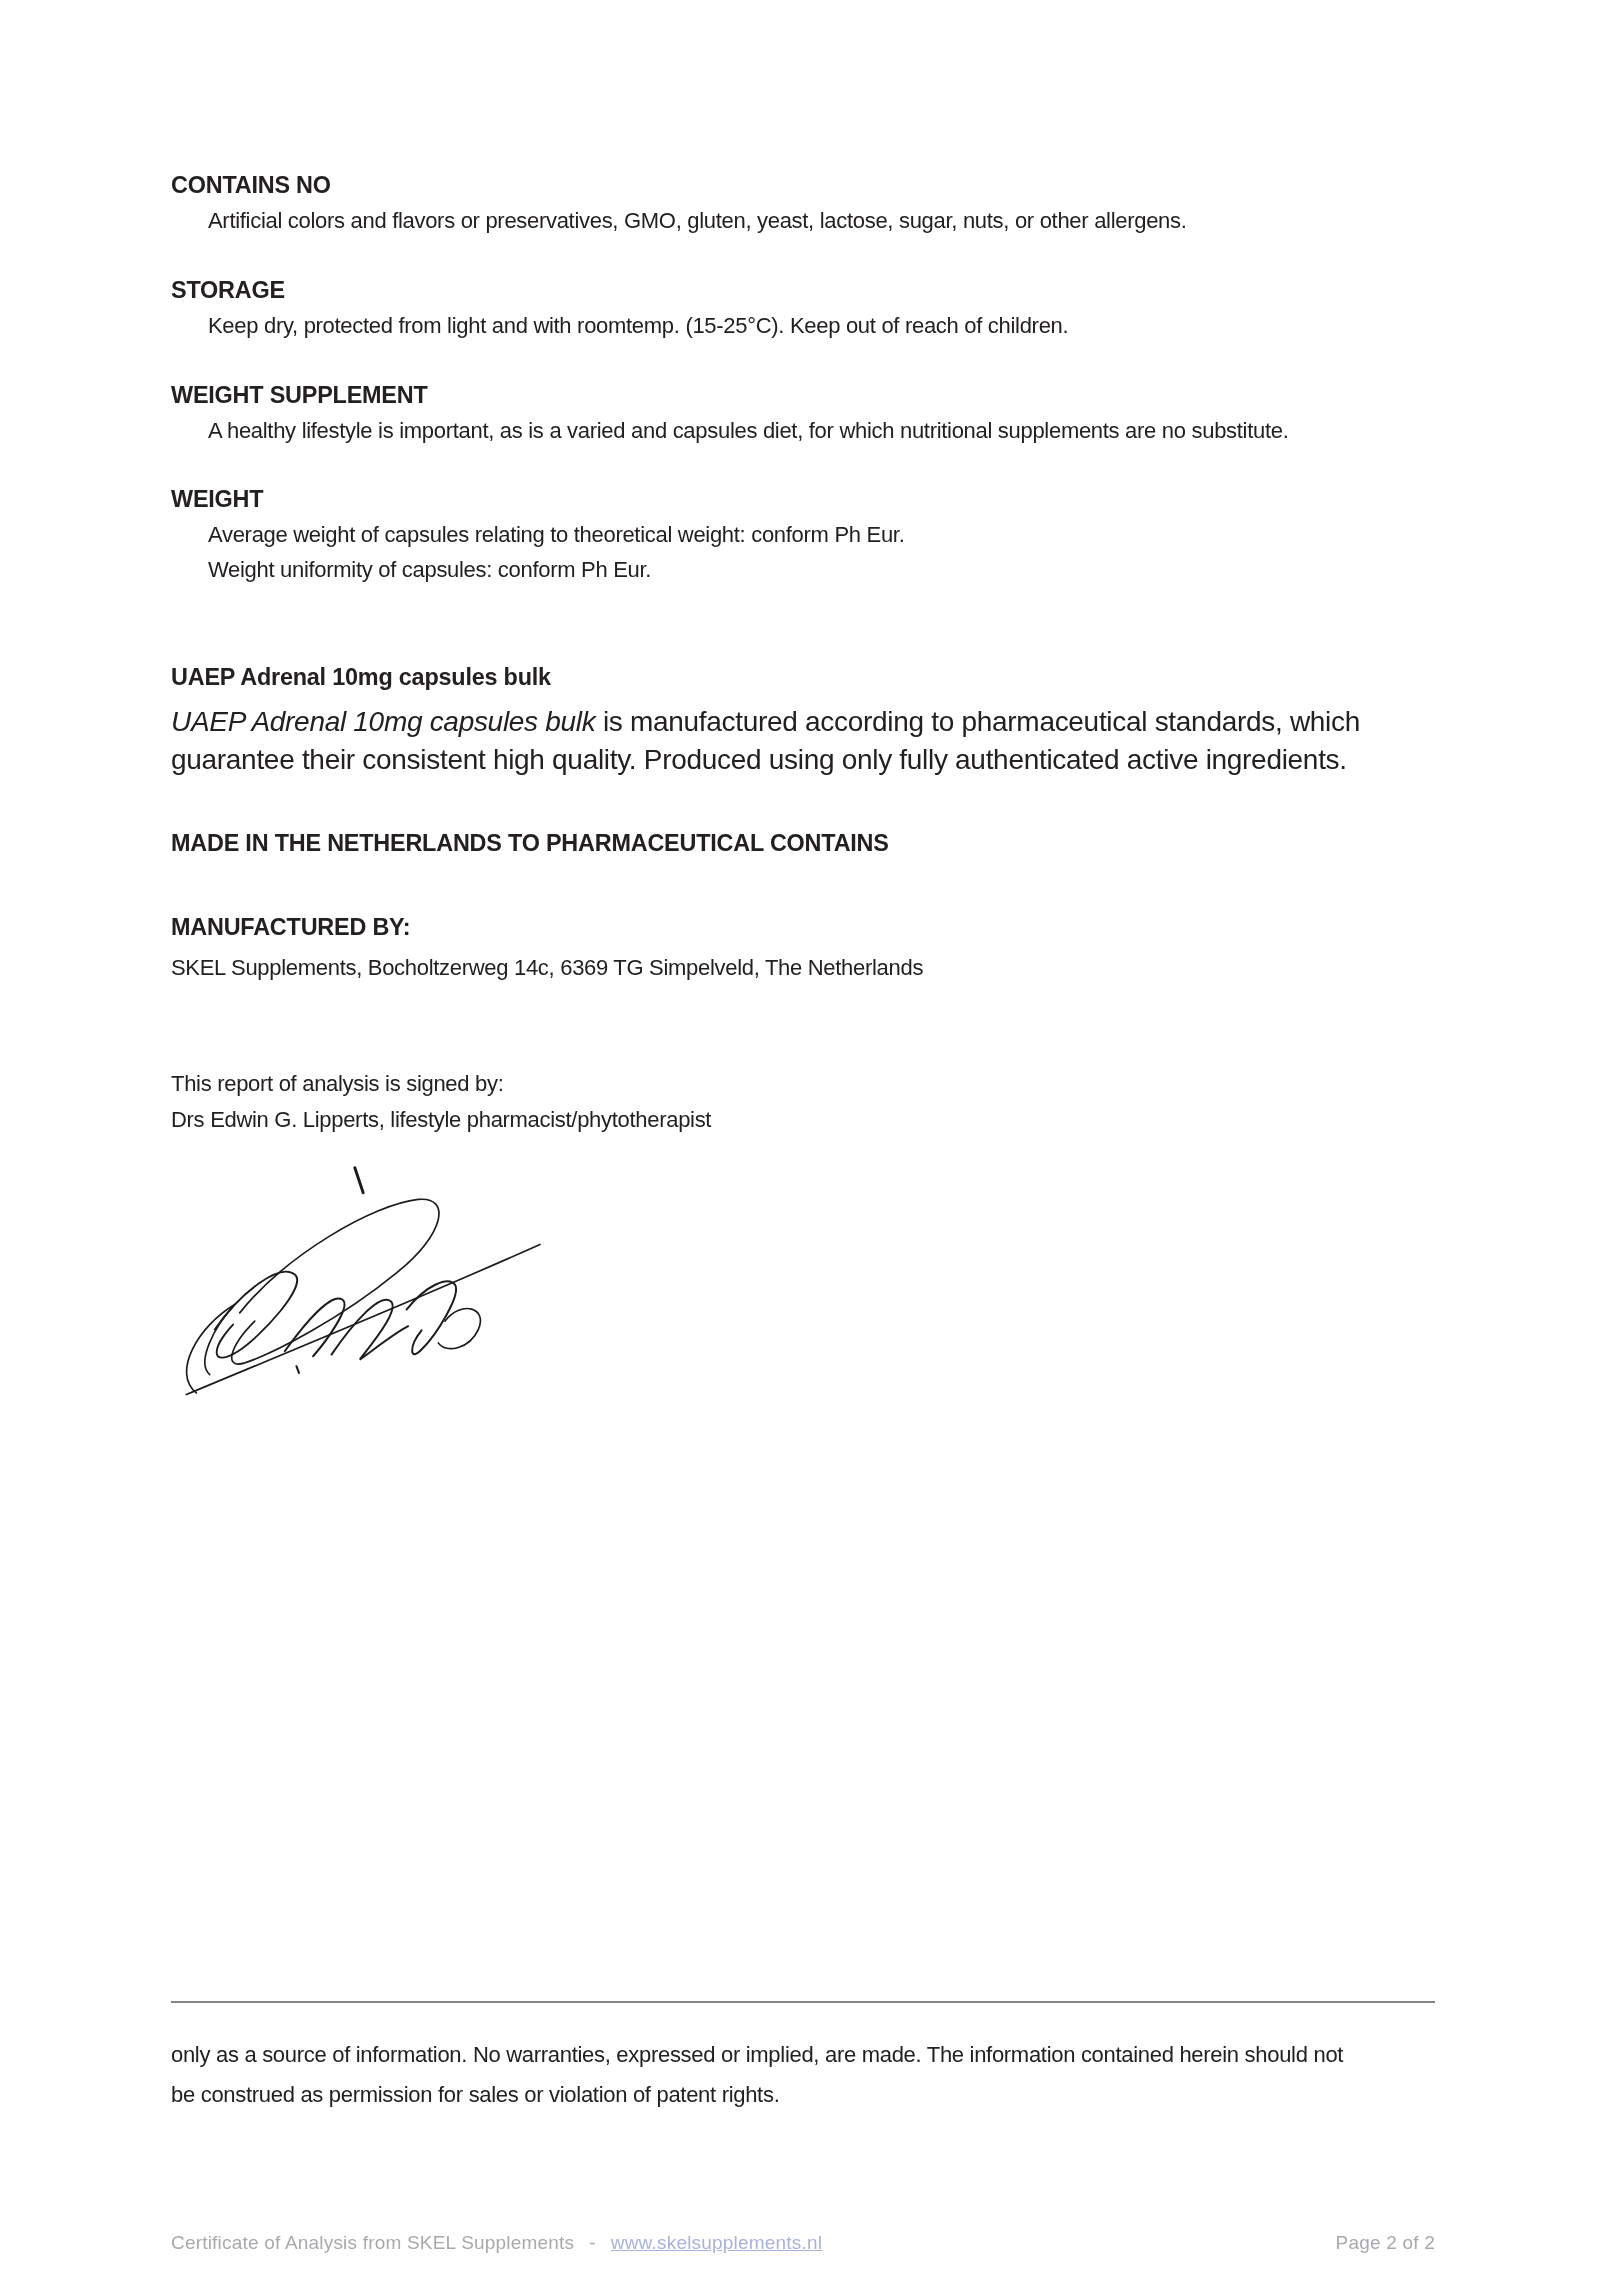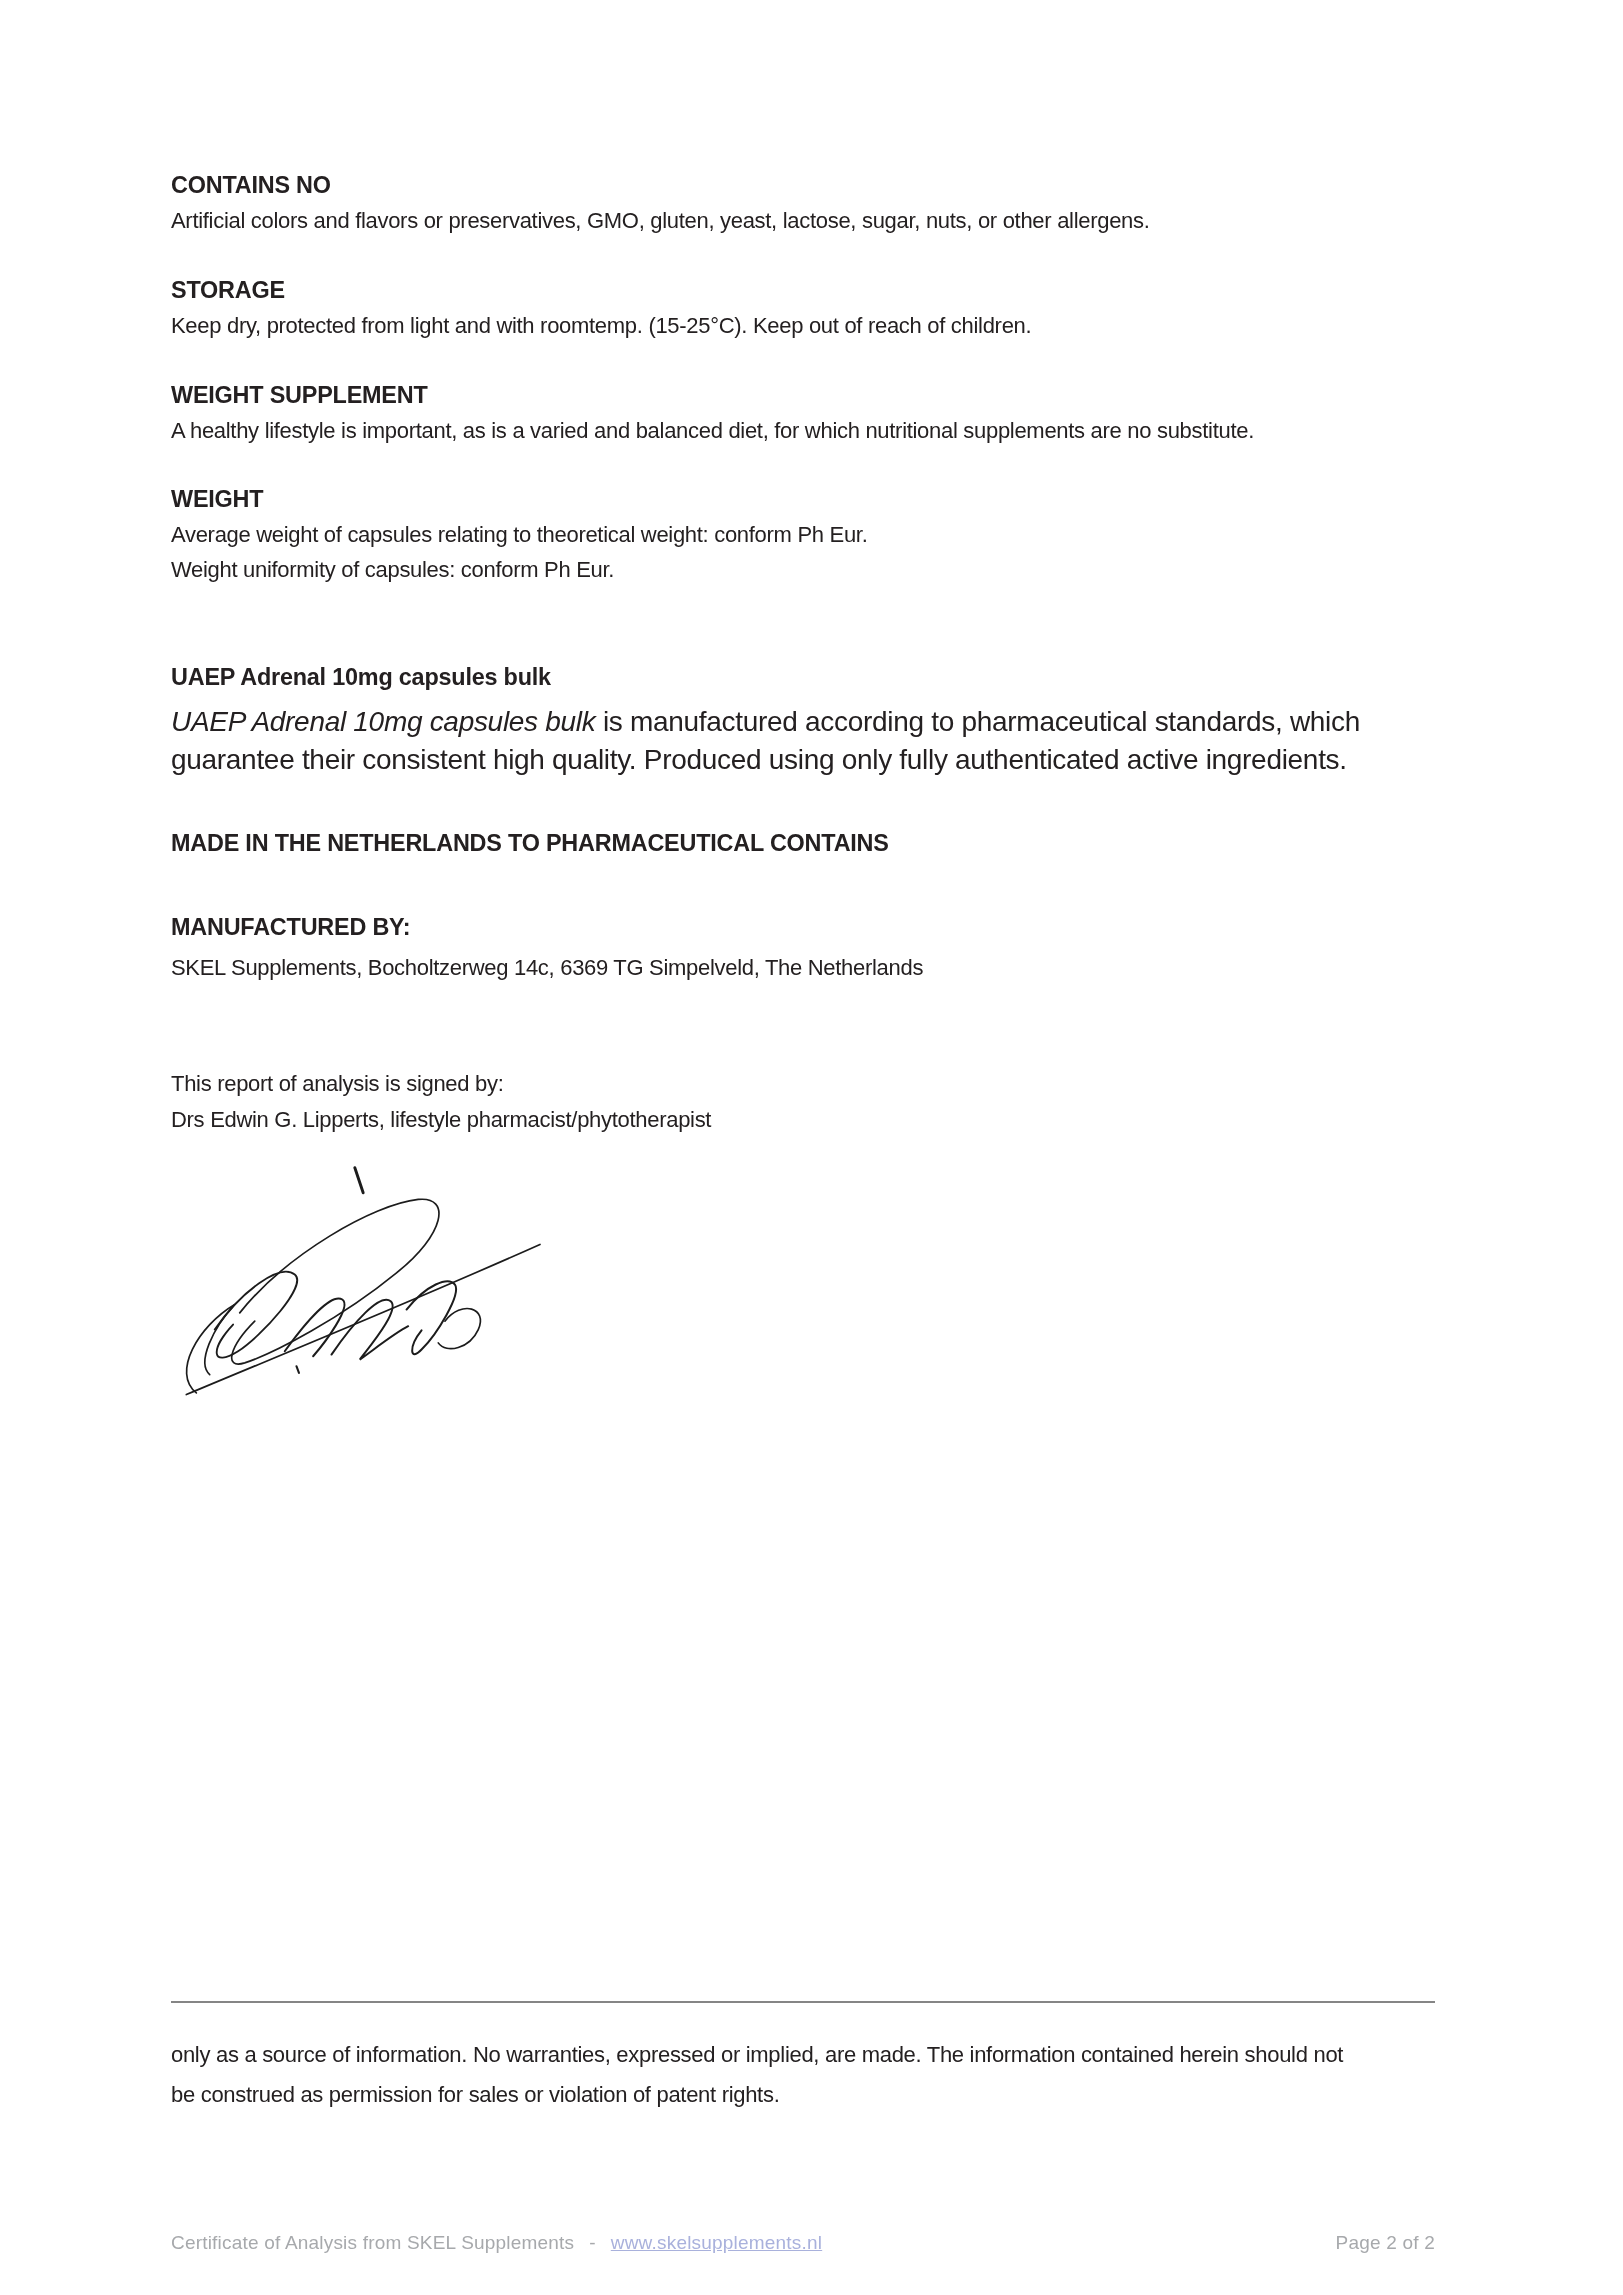--- a/index.html
+++ b/index.html
@@ -24,21 +24,21 @@
     line-height: 28px;
     color: var(--text, #242021);
     white-space: nowrap;
   }
   .body-text {
     font-size: 22px;
     letter-spacing: -0.3px;
     line-height: 35px;
     color: var(--text, #242021);
   }
-  .body-text div { line-height: 35px; }
+  .body-text div { line-height: 35px; margin-left: 37px; }
   .para {
     font-size: 28px;
     letter-spacing: -0.3px;
     line-height: 38px;
     max-width: 1289px;
   }
   .italic { font-style: italic; }
   .rule {
     position: absolute;
     left: 171px;
@@ -82,21 +82,21 @@
       <div>Artificial colors and flavors or preservatives, GMO, gluten, yeast, lactose, sugar, nuts, or other allergens.</div>
     </div>
 
   <div class="abs h" style="top:276px">STORAGE</div>
   <div class="abs body-text" style="top:308px">
       <div>Keep dry, protected from light and with roomtemp. (15-25°C). Keep out of reach of children.</div>
     </div>
 
   <div class="abs h" style="top:381px">WEIGHT SUPPLEMENT</div>
   <div class="abs body-text" style="top:413px">
-      <div>A healthy lifestyle is important, as is a varied and balanced diet, for which nutritional supplements are no substitute.</div>
+      <div>A healthy lifestyle is important, as is a varied and capsules diet, for which nutritional supplements are no substitute.</div>
     </div>
 
   <div class="abs h" style="top:485px">WEIGHT</div>
   <div class="abs body-text" style="top:517px">
       <div>Average weight of capsules relating to theoretical weight: conform Ph Eur.</div>
       <div>Weight uniformity of capsules: conform Ph Eur.</div>
     </div>
 
   <div class="abs h" style="top:663px">UAEP Adrenal 10mg capsules bulk</div>
   <div class="abs para" style="top:703px">

